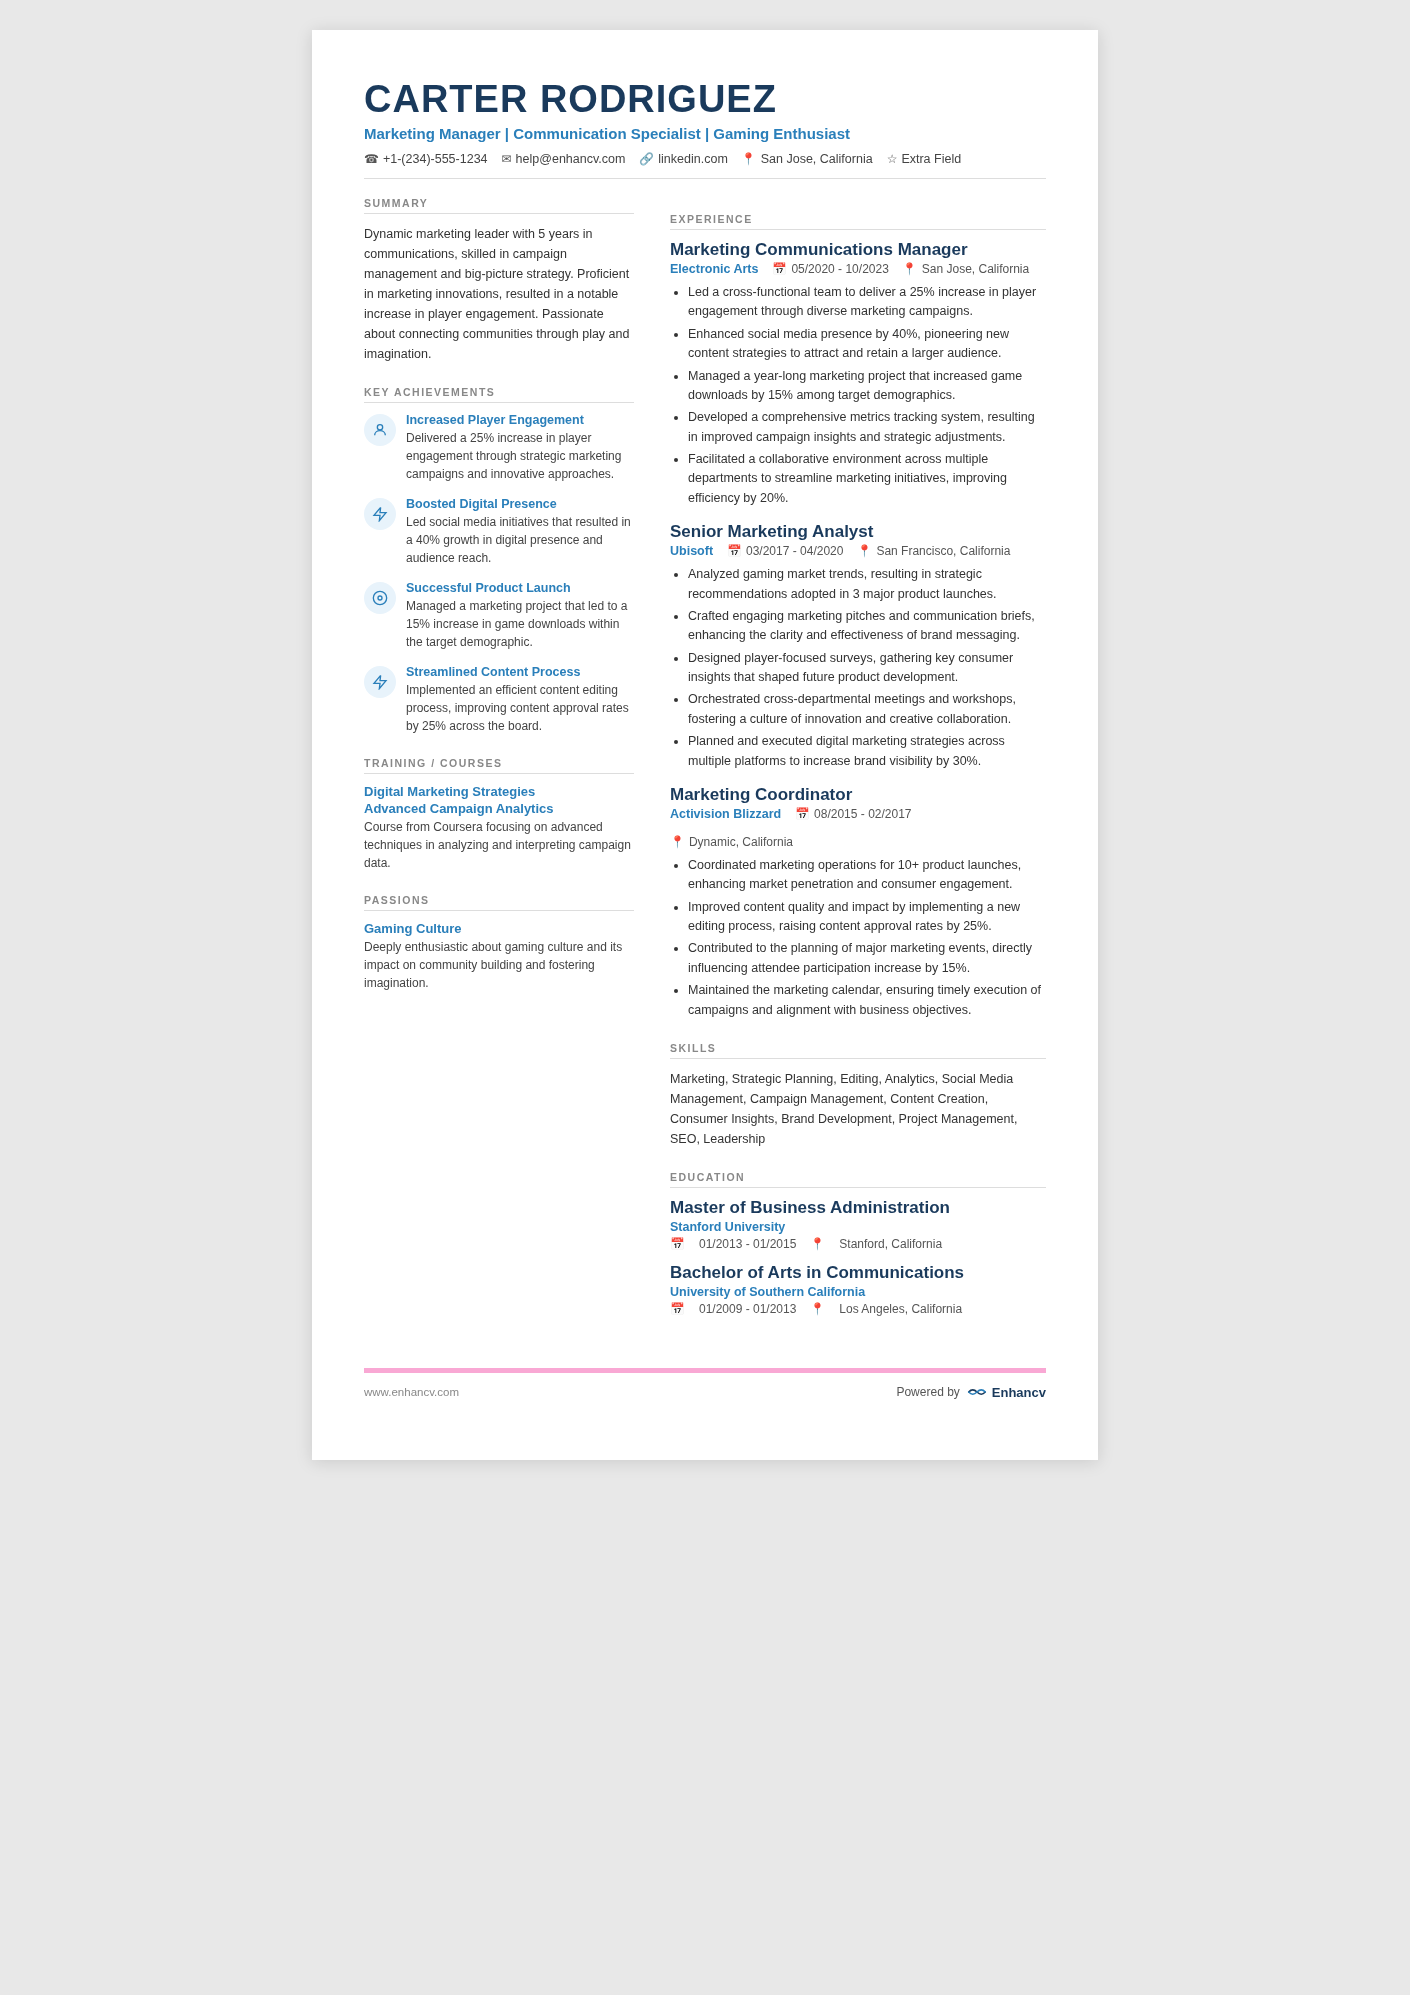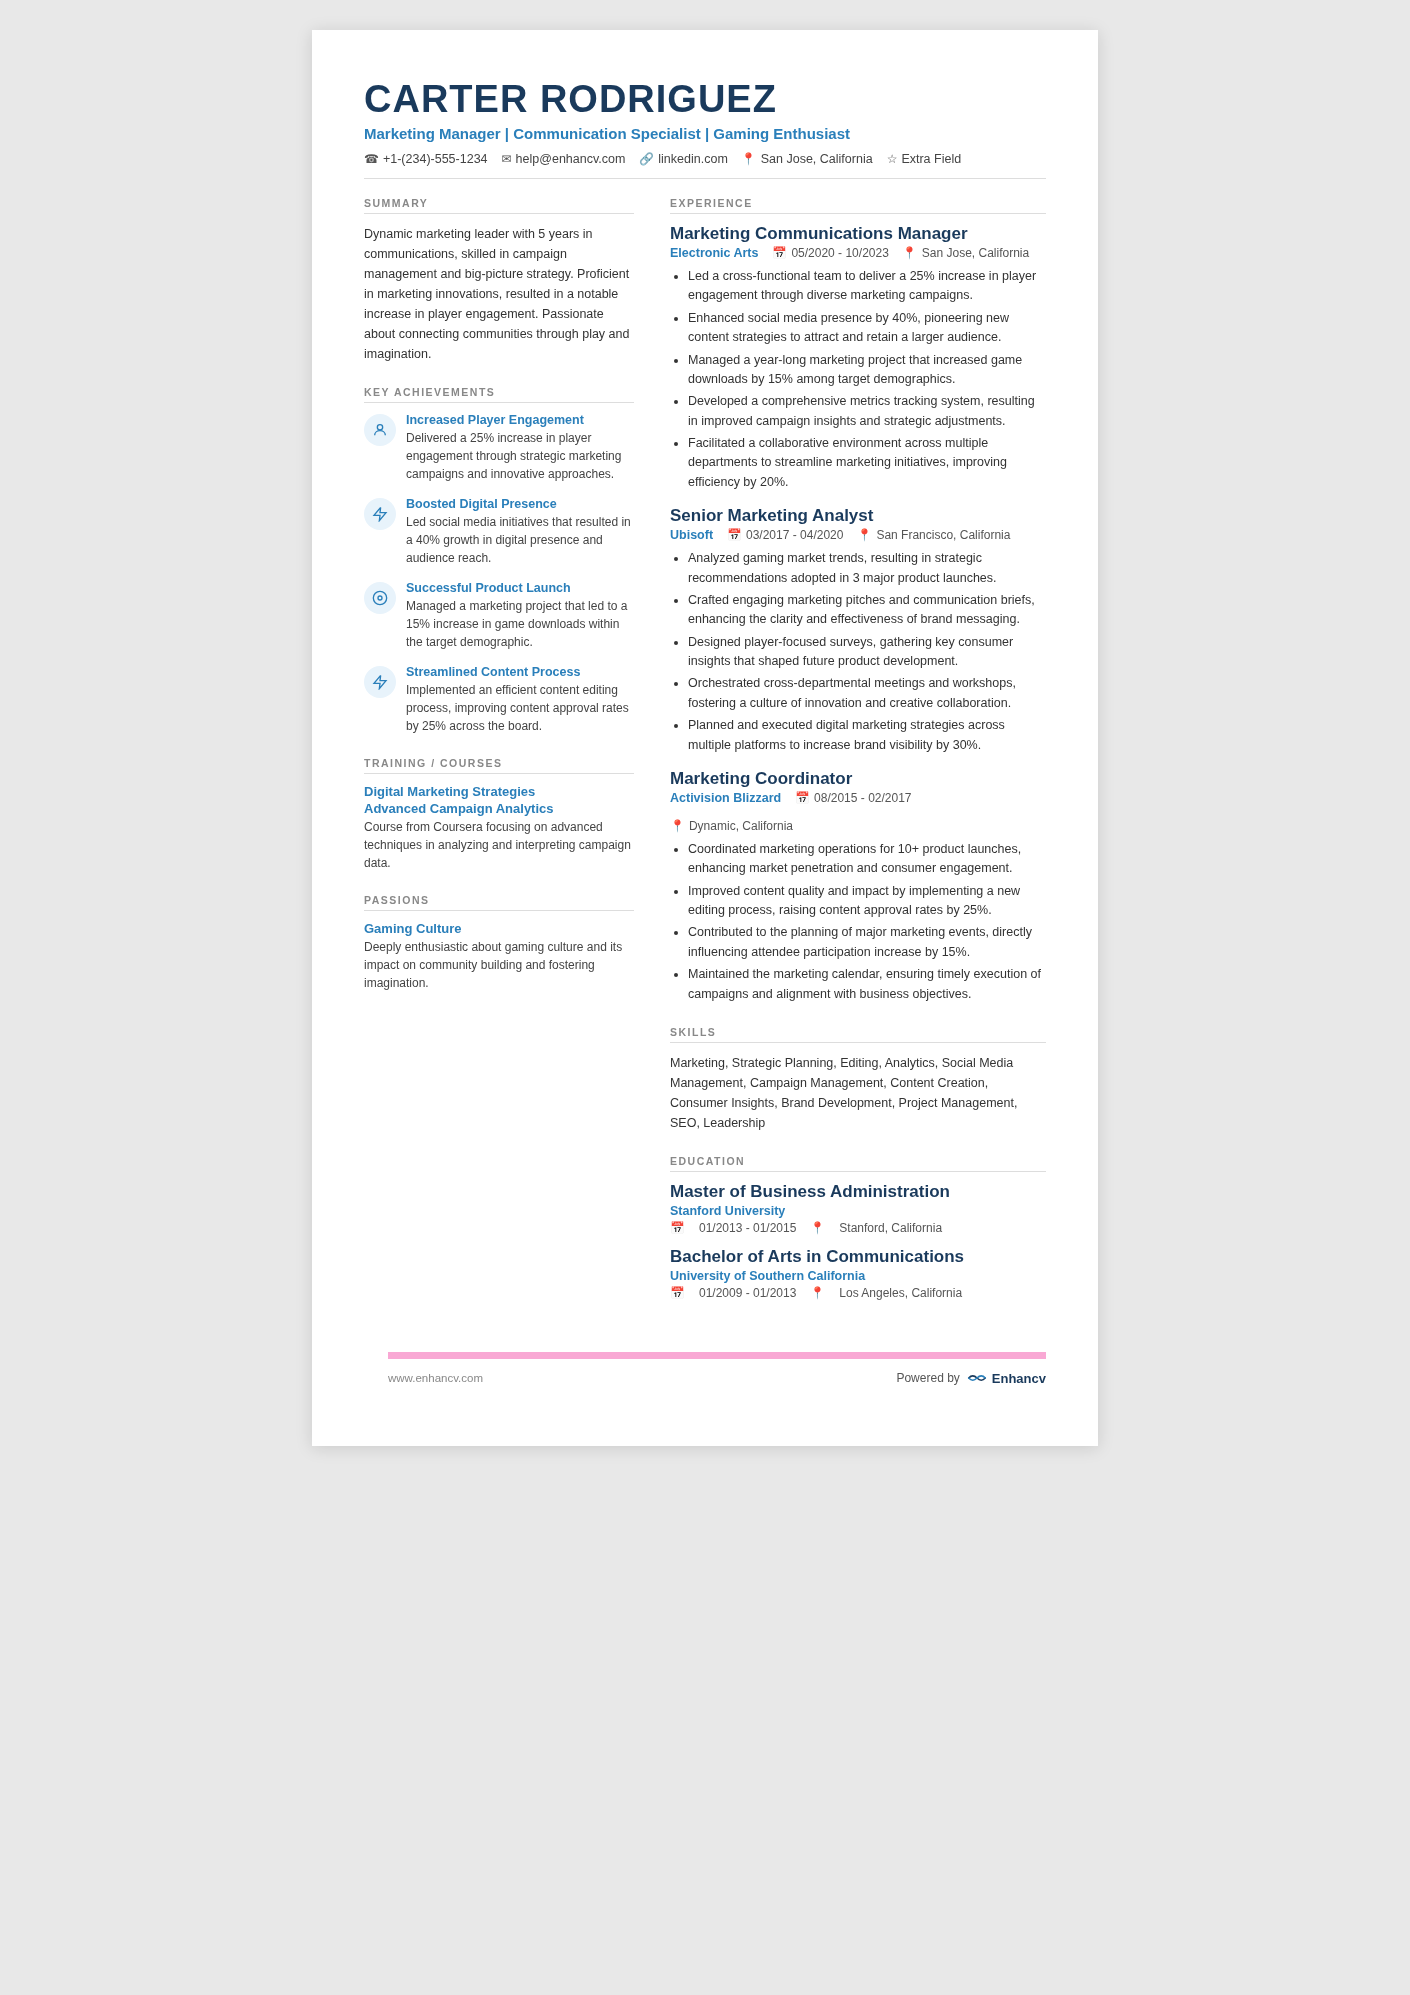--- a/index.html
+++ b/index.html
@@ -200,29 +200,28 @@
     }
     .edu-meta {
       display: flex;
       align-items: center;
       gap: 14px;
       font-size: 12px;
       color: #555;
       margin-bottom: 12px;
     }
     .footer {
-      border-top: 7px solid #f9a8d4;
+      border-top: 5px solid #f9a8d4;
       margin-top: 40px;
       padding-top: 12px;
       display: flex;
       justify-content: space-between;
       align-items: center;
       font-size: 11.5px;
       color: #888;
-      margin-left: 24px;
     }
     .footer-brand {
       display: flex;
       align-items: center;
       gap: 6px;
       font-size: 12px;
       color: #555;
     }
     .enhancv-logo {
       display: flex;
@@ -332,21 +331,21 @@
 
       <div class="section-title">PASSIONS</div>
       <div>
         <div class="passion-title">Gaming Culture</div>
         <div class="passion-desc">Deeply enthusiastic about gaming culture and its impact on community building and fostering imagination.</div>
       </div>
     </div>
 
     <div class="right-col">
 
-      <div class="section-title" style="margin-top:0">EXPERIENCE</div>
+      <div class="section-title" style="margin-top:16px">EXPERIENCE</div>
 
       <div>
         <div class="exp-job-title">Marketing Communications Manager</div>
         <div class="exp-meta">
           <span class="exp-company">Electronic Arts</span>
           <span class="exp-date">
             <span>📅</span>
             <span>05/2020 - 10/2023</span>
           </span>
           <span class="exp-location">

